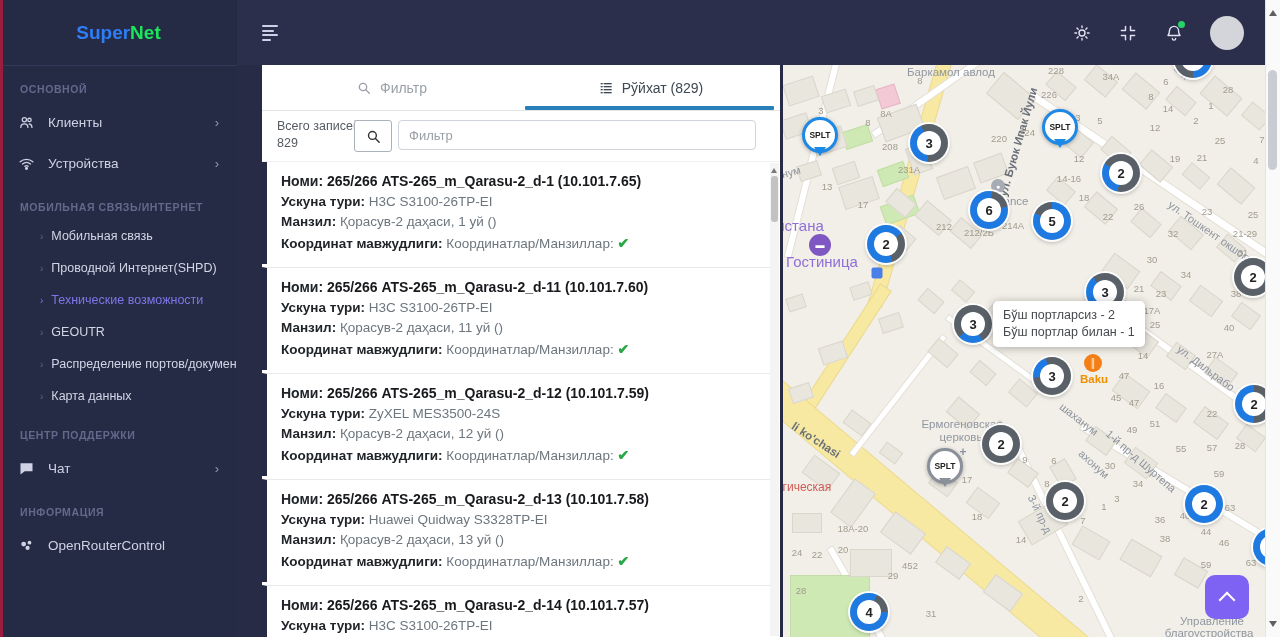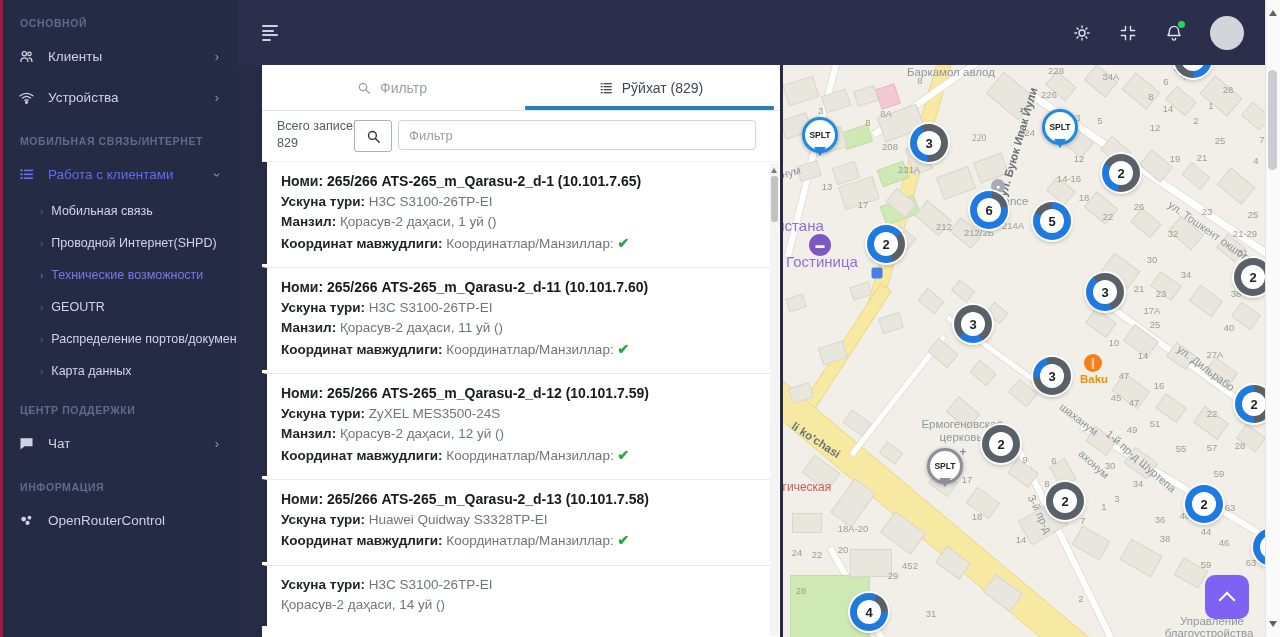--- a/index.html
+++ b/index.html
@@ -89,20 +89,23 @@
   .scroll-top{position:absolute;left:422px;top:510px;width:44px;height:44px;background:#7e62f4;border-radius:10px;cursor:pointer;}
   .scroll-top .chev-up{position:absolute;left:16px;top:19px;width:10px;height:10px;border-top:2.5px solid #fff;border-left:2.5px solid #fff;transform:rotate(45deg);}
   .cross{position:absolute;transform:translate(-50%,-50%);color:#8d939d;font-size:12px;font-weight:bold;}
 </style>
 </head>
 <body>
 
 <div class="red-strip"></div>
 
 <aside class="sidebar">
+  <div class="logo">
+    <span class="l1">Super</span><span class="l2">Net</span>
+  </div>
   <nav id="nav">
       <div class="sec-label">ОСНОВНОЙ</div>
       <div class="item">
         <svg viewBox="0 0 24 24" fill="none" stroke="currentColor" stroke-width="1.8" stroke-linecap="round">
           <circle cx="9" cy="8" r="3"></circle>
           <path d="M4 19c0-3 2.2-5 5-5s5 2 5 5"></path>
           <circle cx="16.2" cy="8.4" r="2.4"></circle>
           <path d="M15.8 14.1c2.5.4 3.9 2.3 3.9 4.9"></path>
         </svg>
         <span>Клиенты</span>
@@ -112,32 +115,20 @@
         <svg viewBox="0 0 24 24" fill="none" stroke="currentColor" stroke-width="1.8" stroke-linecap="round">
           <path d="M3 9.5c5.2-4.6 12.8-4.6 18 0"></path>
           <path d="M6.4 12.8c3.3-2.8 7.9-2.8 11.2 0"></path>
           <path d="M9.7 16c1.5-1.2 3.1-1.2 4.6 0"></path>
           <circle cx="12" cy="18.8" r="1.3" fill="currentColor"></circle>
         </svg>
         <span>Устройства</span>
         <span class="chev">›</span>
       </div>
       <div class="sec-label">МОБИЛЬНАЯ СВЯЗЬ/ИНТЕРНЕТ</div>
-      <div class="item active">
-        <svg viewBox="0 0 24 24" fill="currentColor">
-          <rect x="3" y="5" width="4" height="2.4"></rect>
-          <rect x="8.5" y="5" width="12.5" height="2.4"></rect>
-          <rect x="3" y="10.5" width="4" height="2.4"></rect>
-          <rect x="8.5" y="10.5" width="12.5" height="2.4"></rect>
-          <rect x="3" y="16" width="4" height="2.4"></rect>
-          <rect x="8.5" y="16" width="12.5" height="2.4"></rect>
-        </svg>
-        <span>Работа с клиентами</span>
-        <span class="chev down">›</span>
-      </div>
       <div class="subitem">
         <span class="schev">›</span>
         <span>Мобильная связь</span>
       </div>
       <div class="subitem">
         <span class="schev">›</span>
         <span>Проводной Интернет(SHPD)</span>
       </div>
       <div class="subitem active">
         <span class="schev">›</span>
@@ -263,23 +254,25 @@
       </div>
       <div class="card">
         <div class="ln name"><b>Номи:</b> 265/266 ATS-265_m_Qarasu-2_d-12 (10.101.7.59)</div>
         <div class="ln"><b>Ускуна тури:</b> ZyXEL MES3500-24S</div>
         <div class="ln"><b>Манзил:</b> Қорасув-2 даҳаси, 12 уй ()</div>
         <div class="ln"><b>Координат мавжудлиги:</b> Координатлар/Манзиллар: <span class="chk">✔</span></div>
       </div>
       <div class="card">
         <div class="ln name"><b>Номи:</b> 265/266 ATS-265_m_Qarasu-2_d-13 (10.101.7.58)</div>
         <div class="ln"><b>Ускуна тури:</b> Huawei Quidway S3328TP-EI</div>
+        <div class="ln"><b>Манзил:</b> Қорасув-2 даҳаси, 13 уй ()</div>
         <div class="ln"><b>Координат мавжудлиги:</b> Координатлар/Манзиллар: <span class="chk">✔</span></div>
       </div>
       <div class="card">
+        <div class="ln name"><b>Номи:</b> 265/266 ATS-265_m_Qarasu-2_d-14 (10.101.7.57)</div>
         <div class="ln"><b>Ускуна тури:</b> H3C S3100-26TP-EI</div>
         <div class="ln"> Қорасув-2 даҳаси, 14 уй ()</div>
       </div>
     </div>
   <div class="list-sb">
     <span class="arr"></span>
     <div class="thumb"></div>
   </div>
 </section>
 
@@ -384,21 +377,21 @@
     <div class="mnum" style="left: 38px; top: 45px;">3</div>
     <div class="mnum" style="left: 85px; top: 57px;">8</div>
     <div class="mnum" style="left: 103px; top: 48px;">8A</div>
     <div class="mnum" style="left: 107px; top: 81px;">208</div>
     <div class="mnum" style="left: 126px; top: 104px;">231A</div>
     <div class="mnum" style="left: 44px; top: 121px;">13</div>
     <div class="mnum" style="left: 80px; top: 139px;">17</div>
     <div class="mnum" style="left: 161px; top: 161px;">212</div>
     <div class="mnum" style="left: 196px; top: 167px;">212/2Б</div>
     <div class="mnum" style="left: 230px; top: 160px;">214A</div>
-    <div class="mnum" style="left: 196px; top: 73px; font-family: Liberation Serif, serif;">220</div>
+    <div class="mnum" style="left: 216px; top: 73px;">220</div>
     <div class="mnum" style="left: 244px; top: 67px;">224</div>
     <div class="mnum" style="left: 137px; top: 15px;">8</div>
     <div class="mnum" style="left: 273px; top: 5px;">228</div>
     <div class="mnum" style="left: 328px; top: 11px; text-align: center;">34A</div>
     <div class="mnum" style="left: 266px; top: 29px;">226</div>
     <div class="mnum" style="left: 445px; top: 24px;">28</div>
     <div class="mnum" style="left: 368px; top: 31px;">8</div>
     <div class="mnum" style="left: 385px; top: 43px;">14</div>
     <div class="mnum" style="left: 372px; top: 62px;">12</div>
     <div class="mnum" style="left: 317px; top: 55px;">5</div>
@@ -550,13 +543,17 @@
       <span class="tail"></span>
     </div>
     <div class="splt" style="left: 277px; top: 62px; border: 3px solid rgb(30, 136, 229); color: rgb(30, 136, 229);">
       <span style="color:#222">SPLT</span>
       <span class="tail"></span>
     </div>
     <div class="splt" style="left: 162px; top: 401px; border: 3px solid rgb(138, 144, 153); color: rgb(138, 144, 153);">
       <span style="color:#222">SPLT</span>
       <span class="tail"></span>
     </div>
+    <div class="tooltip" style="left: 210px; top: 236px;">
+      <div>Бўш портларсиз - 2</div>
+      <div>Бўш портлар билан - 1</div>
+    </div>
   </section>
 
 </body></html>

